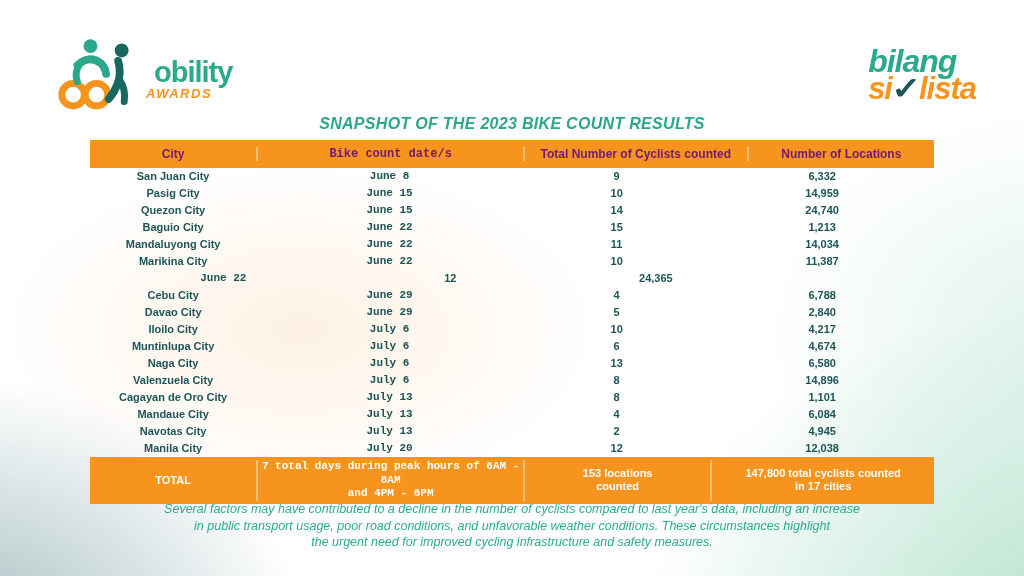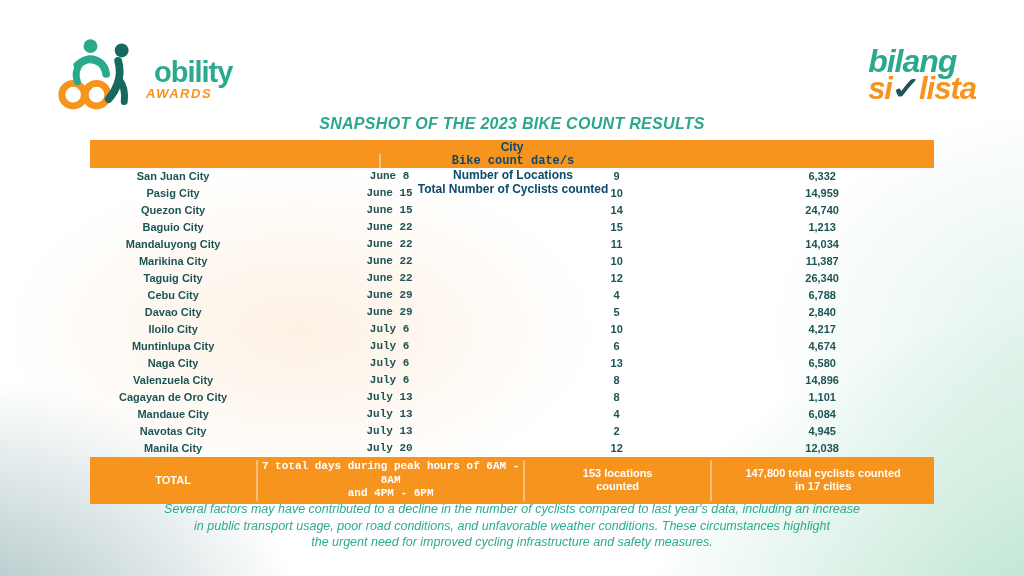--- a/index.html
+++ b/index.html
@@ -40,21 +40,21 @@
   .table { position:absolute; left:90px; top:140px; width:844px; }
   .trow { display:flex; width:100%; }
   .cell { text-align:center; }
   .c1 { width:19.7%; }
   .c2 { width:31.6%;font-family:Liberation Mono, monospace; }
   .c3 { width:22.2%; }
   .c4 { width:26.5%; }
 
   .thead {
     background:#F7941E; height:28px; align-items:center;
-    color:#0c4a6e; font-weight:bold; font-size:12px;flex-direction:column;
+    color:#701a75; font-weight:bold; font-size:12px;
   }
   .thead .cell + .cell { border-left:2px solid rgba(255,255,255,0.4); }
 
   .tbody .trow { height:17px; align-items:center; }
   .tbody .cell { font-size:11px; font-weight:bold; color:#1D5456; line-height:17px; }
 
   .total {
     background:#F7941E; min-height:35px; 
     color:#ffffff; font-weight:bold; font-size:11px;
     padding:3px 0;
@@ -96,22 +96,22 @@
     <div class="bilang-l1">bilang</div>
     <div class="bilang-l2"><span>si</span><span class="check-k">✓</span><span>lista</span></div>
   </div>
 
   <h1 class="title">SNAPSHOT OF THE 2023 BIKE COUNT RESULTS</h1>
 
   <div class="table">
     <div class="trow thead">
       <div class="cell c1">City</div>
       <div class="cell c2">Bike count date/s</div>
+      <div class="cell c4">Total Number of Cyclists counted</div>
       <div class="cell c3">Number of Locations</div>
-      <div class="cell c4">Total Number of Cyclists counted</div>
     </div>
 
     <div class="tbody">
   <div class="trow">
     <div class="cell c1">San Juan City</div>
     <div class="cell c2">June 8</div>
     <div class="cell c3">9</div>
     <div class="cell c4">6,332</div>
   </div>
 
@@ -144,24 +144,23 @@
   </div>
 
   <div class="trow">
     <div class="cell c1">Marikina City</div>
     <div class="cell c2">June 22</div>
     <div class="cell c3">10</div>
     <div class="cell c4">11,387</div>
   </div>
 
   <div class="trow">
-    <div class="cell c1">Taguig City</div>
     <div class="cell c2">June 22</div>
     <div class="cell c3">12</div>
-    <div class="cell c4">26,340</div>
+    <div class="cell c4">24,365</div>
   </div>
 
   <div class="trow">
     <div class="cell c1">Cebu City</div>
     <div class="cell c2">June 29</div>
     <div class="cell c3">4</div>
     <div class="cell c4">6,788</div>
   </div>
 
   <div class="trow">

